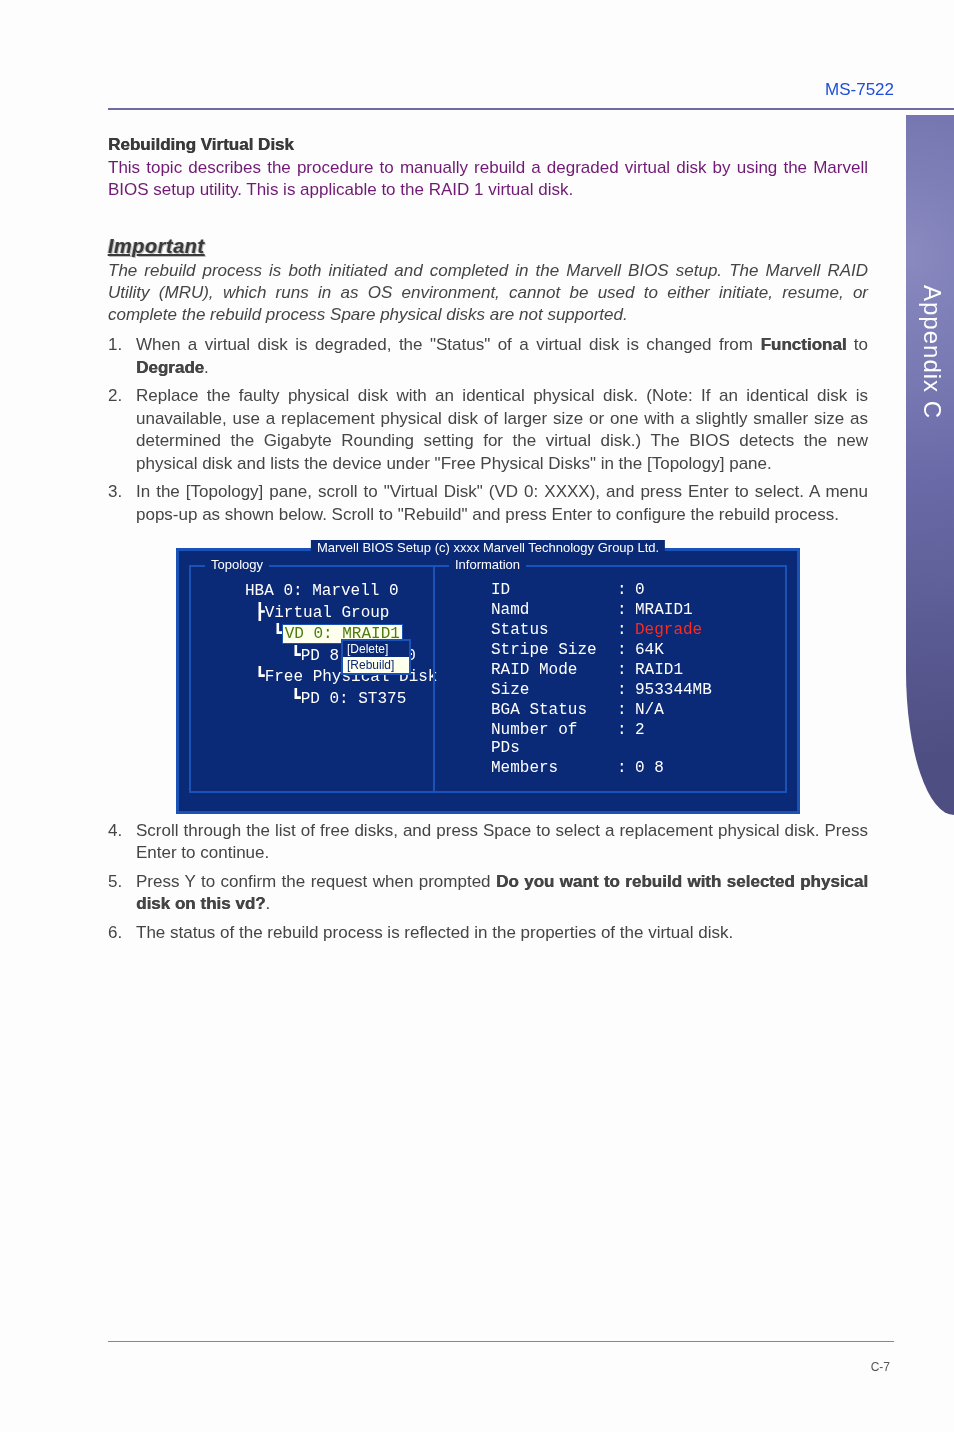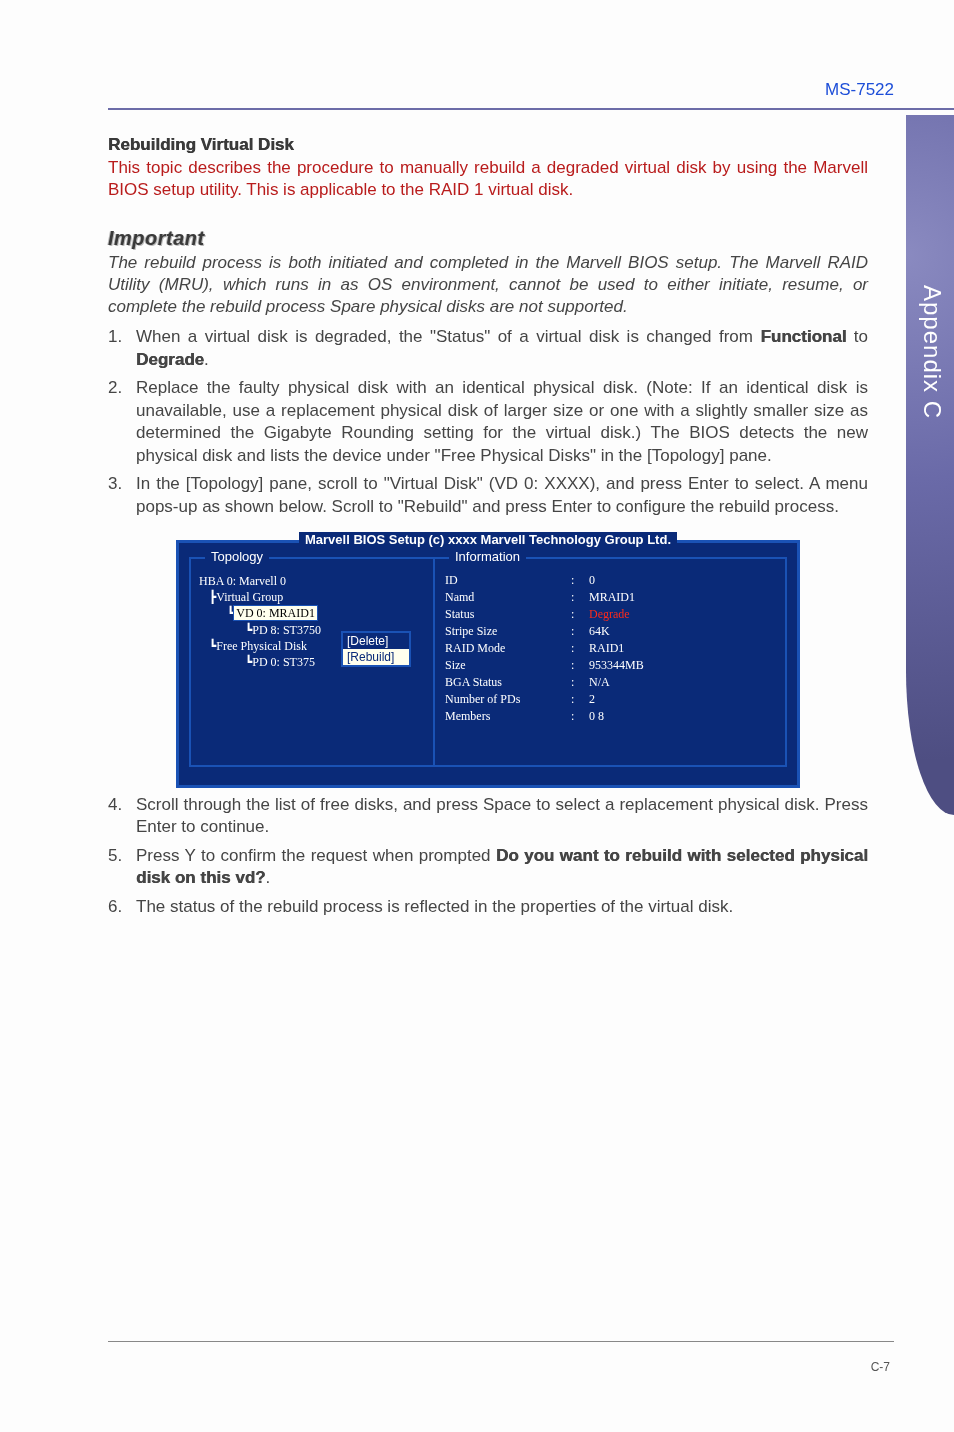--- a/index.html
+++ b/index.html
@@ -60,30 +60,31 @@
   .section-title {
     font-weight: bold;
     font-size: 17px;
     color: #3a3a3a;
     margin-bottom: 2px;
     text-shadow: 0.5px 0 0 #3a3a3a;
   }
   .body-text {
     font-size: 17px;
     line-height: 1.3;
-    color: #b91c1c;
+    color: #701a75;
     text-align: justify;
   }
   .important-heading {
     font-style: italic;
     font-weight: bold;
     font-size: 20px;
     color: #3a3a3a;
+    text-decoration: underline;
     text-shadow: 1px 1px 0 #bbb, -1px 0 0 #bbb;
-    margin-top: 26px;
+    margin-top: 34px;
     margin-bottom: 2px;
     letter-spacing: 0.5px;
   }
   .important-body {
     font-style: italic;
     font-size: 17px;
     line-height: 1.3;
     color: #454545;
     text-align: justify;
     margin-bottom: 8px;
@@ -114,21 +115,20 @@
     margin: 22px auto 0 auto;
     width: 624px;
     border: 3px solid #1a52b5;
     background: #0a2a78;
     position: relative;
     padding: 0 0 18px 0;
   }
   .bios-title-wrap {
     position: relative;
     height: 14px;
-    font-weight: bold;
   }
   .bios-title {
     position: absolute;
     top: -11px;
     left: 50%;
     transform: translateX(-50%);
     background: #0a2a78;
     color: #fff;
     font-size: 13px;
     padding: 0 6px;
@@ -160,29 +160,30 @@
     position: absolute;
     top: -10px;
     left: 14px;
     background: #0a2a78;
     color: #fff;
     font-size: 13px;
     padding: 0 6px;
   }
   .bios-tree, .bios-info {
     color: #fff;
-    font-size: 12px;
-    font-family: Liberation Serif, serif;
+    font-size: 16px;
+    font-family: Liberation Mono, monospace;
+    margin-left: 46px;
   }
   .bios-tree .row { white-space: nowrap; line-height: 1.35; }
   .bios-tree .i1 { padding-left: 10px; }
   .bios-tree .i2 { padding-left: 28px; }
   .bios-tree .i3 { padding-left: 46px; }
   .hl {
-    color: #000000;
+    color: #4d7c0f;
     background: #ffffee;
     padding: 0 2px;
     outline: 1px solid #1a52b5;
   }
   .menu {
     position: absolute;
     left: 150px;
     top: 72px;
     width: 70px;
     border: 2px solid #1a52b5;

